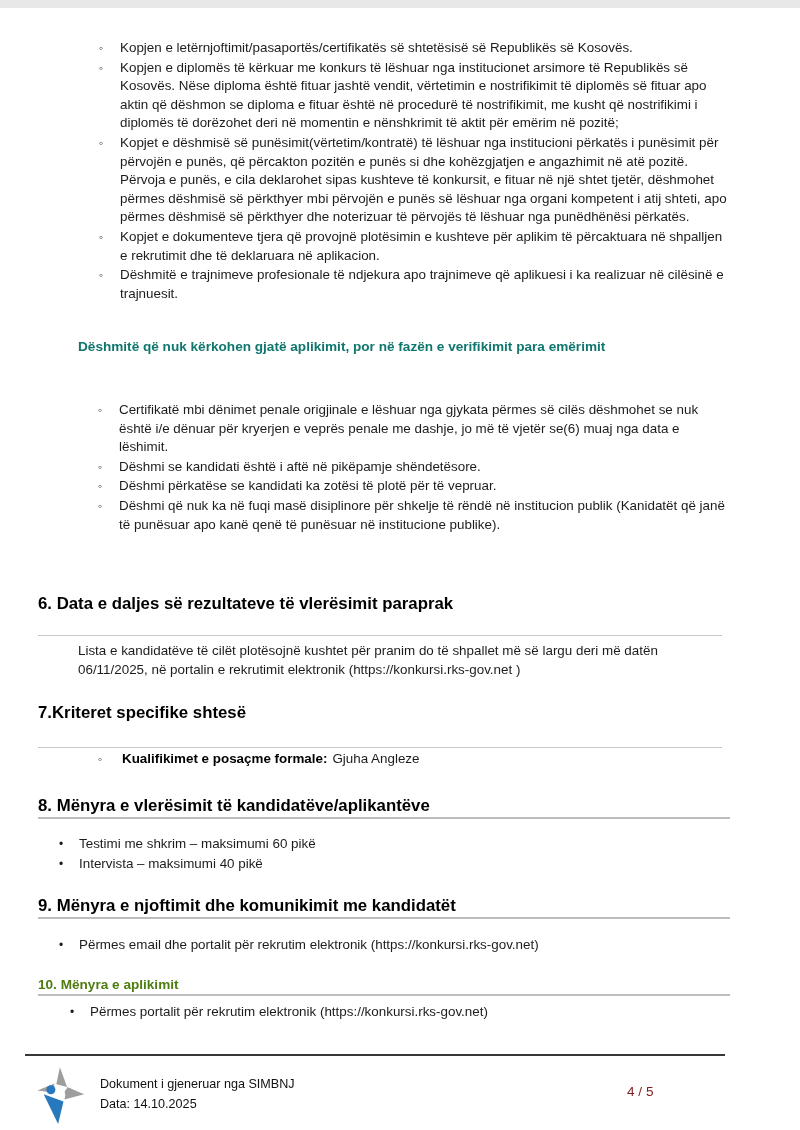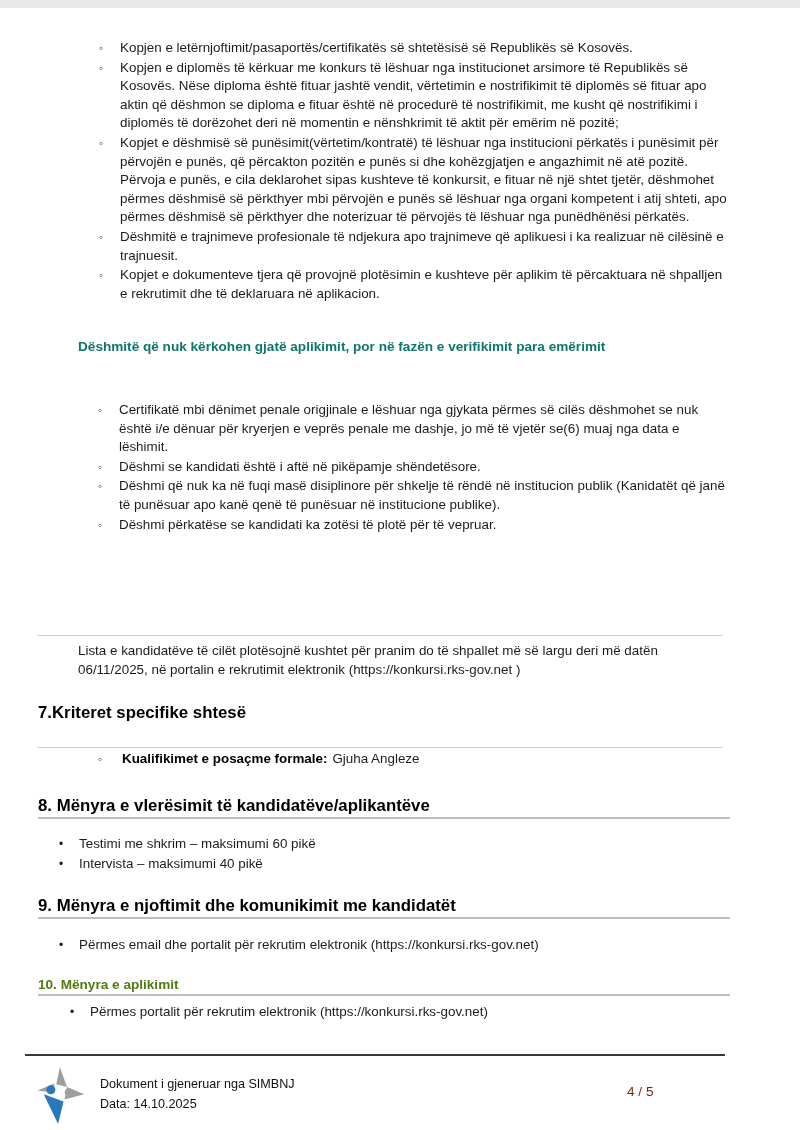--- a/index.html
+++ b/index.html
@@ -37,33 +37,34 @@
 </style>
 </head>
 <body>
 
 <div class="page">
 
   <ul class="blist circle" style="left:96px;top:31px;width:632px;">
     <li>Kopjen e letërnjoftimit/pasaportës/certifikatës së shtetësisë së Republikës së Kosovës.</li>
     <li>Kopjen e diplomës të kërkuar me konkurs të lëshuar nga institucionet arsimore të Republikës së Kosovës. Nëse diploma është fituar jashtë vendit, vërtetimin e nostrifikimit të diplomës së fituar apo aktin që dëshmon se diploma e fituar është në procedurë të nostrifikimit, me kusht që nostrifikimi i diplomës të dorëzohet deri në momentin e nënshkrimit të aktit për emërim në pozitë;</li>
     <li>Kopjet e dëshmisë së punësimit(vërtetim/kontratë) të lëshuar nga institucioni përkatës i punësimit për përvojën e punës, që përcakton pozitën e punës si dhe kohëzgjatjen e angazhimit në atë pozitë. Përvoja e punës, e cila deklarohet sipas kushteve të konkursit, e fituar në një shtet tjetër, dëshmohet përmes dëshmisë së përkthyer mbi përvojën e punës së lëshuar nga organi kompetent i atij shteti, apo përmes dëshmisë së përkthyer dhe noterizuar të përvojës të lëshuar nga punëdhënësi përkatës.</li>
+    <li>Kopjet e dokumenteve tjera që provojnë plotësimin e kushteve për aplikim të përcaktuara në shpalljen e rekrutimit dhe të deklaruara në aplikacion.</li>
     <li>Dëshmitë e trajnimeve profesionale të ndjekura apo trajnimeve që aplikuesi i ka realizuar në cilësinë e trajnuesit.</li>
-    <li>Kopjet e dokumenteve tjera që provojnë plotësimin e kushteve për aplikim të përcaktuara në shpalljen e rekrutimit dhe të deklaruara në aplikacion.</li>
   </ul>
 
   <p class="subheading">Dëshmitë që nuk kërkohen gjatë aplikimit, por në fazën e verifikimit para emërimit</p>
 
   <ul class="blist circle" style="left:95px;top:393px;width:632px;">
     <li>Certifikatë mbi dënimet penale origjinale e lëshuar nga gjykata përmes së cilës dëshmohet se nuk është i/e dënuar për kryerjen e veprës penale me dashje, jo më të vjetër se(6) muaj nga data e lëshimit.</li>
     <li>Dëshmi se kandidati është i aftë në pikëpamje shëndetësore.</li>
+    <li>Dëshmi përkatëse se kandidati ka zotësi të plotë për të vepruar.</li>
     <li>Dëshmi që nuk ka në fuqi masë disiplinore për shkelje të rëndë në institucion publik (Kanidatët që janë të punësuar apo kanë qenë të punësuar në institucione publike).</li>
-    <li>Dëshmi përkatëse se kandidati ka zotësi të plotë për të vepruar.</li>
   </ul>
 
+  <h2 class="sec-title" style="top:585px;">6. Data e daljes së rezultateve të vlerësimit paraprak</h2>
   <div class="rule" style="top:627px;width:684px;"></div>
   <p class="body-par" style="top:633px;width:588px;">Lista e kandidatëve të cilët plotësojnë kushtet për pranim do të shpallet më së largu deri më datën 06/11/2025, në portalin e rekrutimit elektronik (https://konkursi.rks-gov.net )</p>
 
   <h2 class="sec-title" style="top:694px;">7.Kriteret specifike shtesë</h2>
   <div class="rule" style="top:739px;width:684px;"></div>
   <div class="s7row">
     <span class="mark">◦</span><span class="lbl">Kualifikimet e posaçme formale:</span><span class="val">Gjuha Angleze</span>
   </div>
 
   <h2 class="sec-title" style="top:787px;">8. Mënyra e vlerësimit të kandidatëve/aplikantëve</h2>

